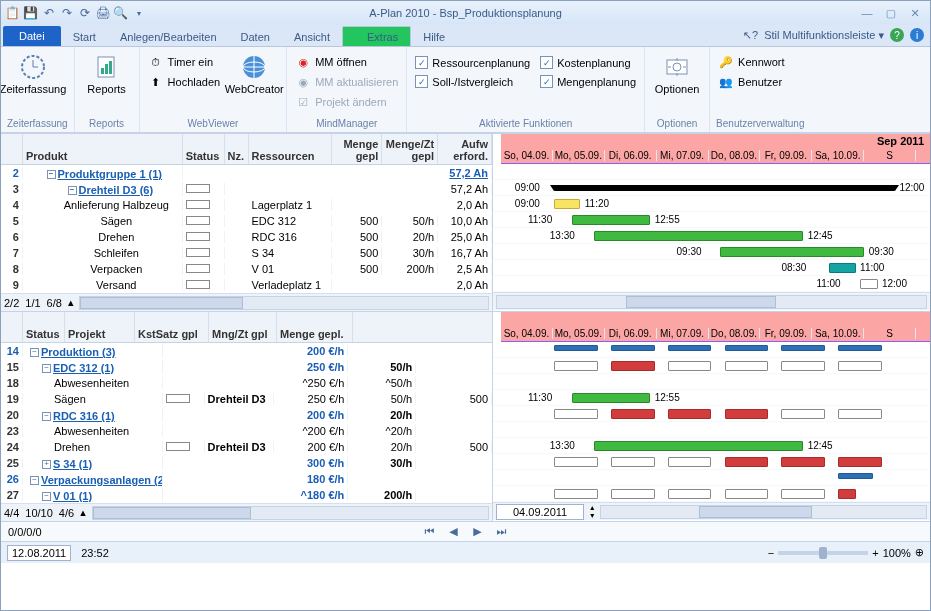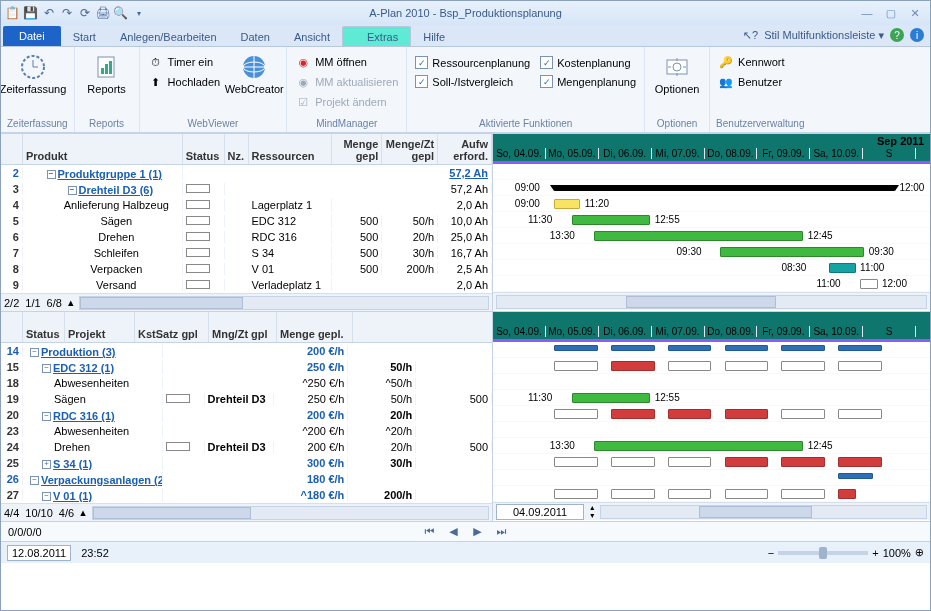--- a/index.html
+++ b/index.html
@@ -8,21 +8,21 @@
 .titlebar{height:24px;background:linear-gradient(#e8f1fc,#d6e5f7);display:flex;align-items:center;padding:0 4px;position:relative;}
 .qat{display:flex;align-items:center;gap:2px;}
 .qat .i{width:16px;height:16px;display:flex;align-items:center;justify-content:center;font-size:12px;color:#4b6a9b;}
 .titlebar .title{position:absolute;left:50%;transform:translateX(-50%);color:#3a5a8a;}
 .winbtns{position:absolute;right:4px;display:flex;gap:2px;}
 .winbtns span{width:22px;height:16px;display:flex;align-items:center;justify-content:center;color:#6a89b8;}
 
 .ribbon-tabs{height:22px;background:#dbe7f6;display:flex;align-items:flex-end;padding-left:2px;border-bottom:1px solid #b7c8dd;position:relative;}
 .ribbon-tabs .tab{padding:4px 12px 3px;color:#3a5a8a;cursor:default;}
 .ribbon-tabs .tab.file{background:#1e64c8;color:#fff;border-radius:2px 2px 0 0;padding:4px 16px;}
-.ribbon-tabs .tab.active{background:#5eead4;border:1px solid #b7c8dd;border-bottom:none;border-radius:2px 2px 0 0;padding-left:24px;}
+.ribbon-tabs .tab.active{background:#22c55e;border:1px solid #b7c8dd;border-bottom:none;border-radius:2px 2px 0 0;padding-left:24px;}
 .ribbon-right{position:absolute;right:6px;top:3px;display:flex;align-items:center;gap:6px;color:#3a5a8a;}
 .ribbon-right .help{width:14px;height:14px;border-radius:50%;background:#2b7cd3;color:#fff;display:flex;align-items:center;justify-content:center;font-size:10px;}
 
 .ribbon{height:86px;background:#f3f7fc;border-bottom:1px solid #c5d3e6;display:flex;}
 .group{border-right:1px solid #dce6f2;padding:2px 6px 0;display:flex;flex-direction:column;}
 .group .items{flex:1;display:flex;align-items:flex-start;gap:6px;}
 .group .gl{height:14px;text-align:center;color:#6a82a6;font-size:10px;}
 .bigbtn{display:flex;flex-direction:column;align-items:center;width:52px;padding-top:4px;gap:2px;}
 .bigbtn .bi{width:28px;height:28px;display:flex;align-items:center;justify-content:center;}
 .smallrow{display:flex;align-items:center;gap:4px;padding:1px 2px;}
@@ -46,21 +46,21 @@
 .c.m1{width:50px;text-align:right;}
 .c.m2{width:56px;text-align:right;}
 .c.m3{width:54px;text-align:right;}
 .row.blue .c.prod, .row.blue .c.num{color:#1a5fb4;}
 .row.blue .c.m3{color:#1a5fb4;font-weight:bold;text-decoration:underline;}
 .row.bold .c.prod{font-weight:bold;text-decoration:underline;}
 .tree{display:inline-flex;align-items:center;gap:2px;}
 .exp{width:9px;height:9px;border:1px solid #7a92b5;display:inline-flex;align-items:center;justify-content:center;font-size:8px;line-height:1;color:#4a6a9a;}
 .statbox{width:24px;height:9px;border:1px solid #888;background:#fff;display:inline-block;}
 
-.ghdr{height:30px;background:#0f766e;border-bottom:3px solid #8b5cf6;position:relative;}
+.ghdr{height:30px;background:#fca5a5;border-bottom:1px solid #8b5cf6;position:relative;margin-left:8px;}
 .ghdr .month{position:absolute;right:6px;top:1px;font-weight:bold;}
 .ghdr .days{position:absolute;bottom:2px;left:0;right:14px;display:flex;}
 .ghdr .days span{flex:1;text-align:center;font-size:10px;border-right:1px solid #e1e8f2;}
 .gbody{position:relative;}
 .grow{height:16px;position:relative;border-bottom:1px solid #f6f9fc;}
 .bar{position:absolute;height:10px;top:3px;border-radius:1px;}
 .bar.sum{height:6px;top:5px;background:#000;}
 .bar.sum::before,.bar.sum::after{content:"";position:absolute;top:0;border-top:6px solid #000;border-left:4px solid transparent;border-right:4px solid transparent;}
 .bar.sum::before{left:-4px}.bar.sum::after{right:-4px}
 .bar.yl{background:#f7e463;border:1px solid #caa93a;}

